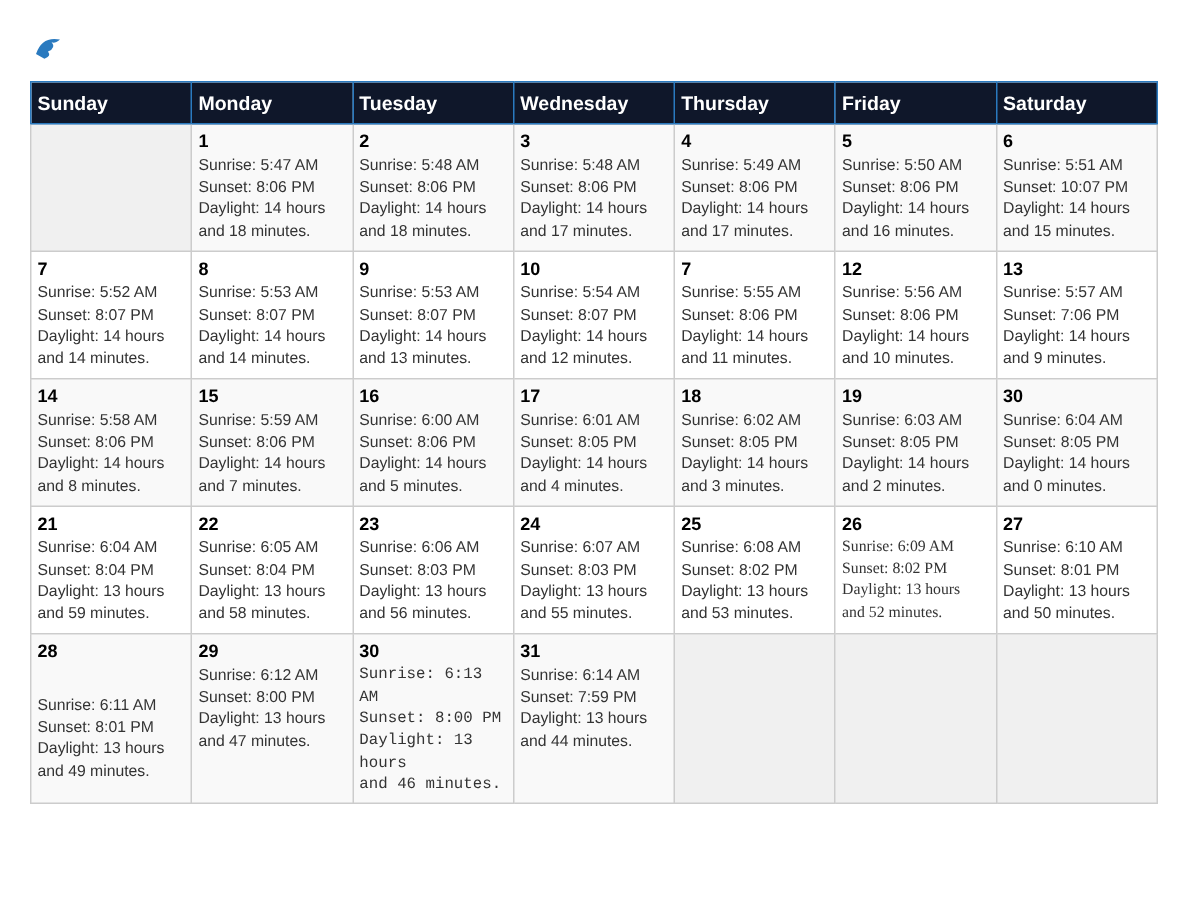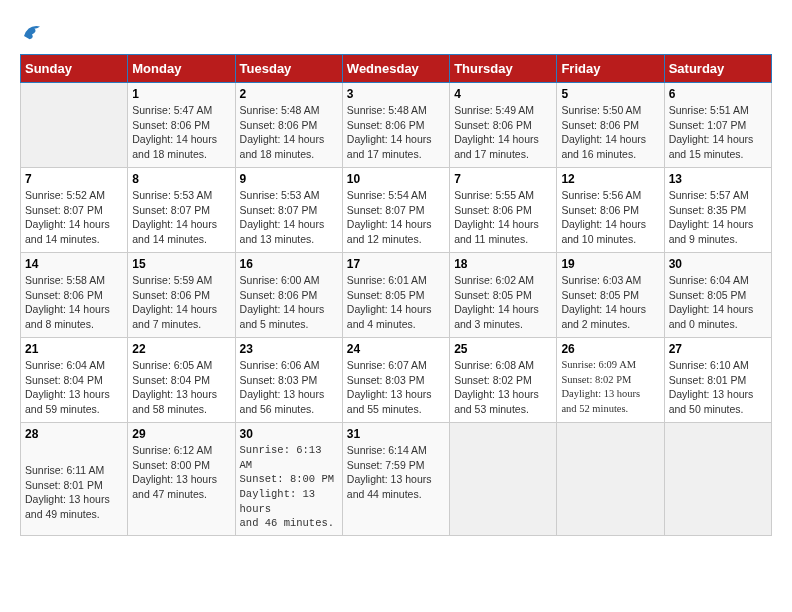--- a/index.html
+++ b/index.html
@@ -43,21 +43,21 @@
     .location {
       font-size: 16px;
       color: #555;
     }
     table {
       width: 100%;
       border-collapse: collapse;
       font-size: 11px;
     }
     thead tr {
-      background-color: #b91c1c;
+      background-color: #0f172a;
       color: #fff;
     }
     thead th {
       padding: 6px 4px;
       text-align: left;
       font-size: 13px;
       font-weight: bold;
       border: 1px solid #2a7abf;
     }
     tbody tr {
@@ -155,21 +155,21 @@
         <td>
           <span class="day-number">5</span>
           <div class="day-info" style="white-space: pre-line;">Sunrise: 5:50 AM
 Sunset: 8:06 PM
 Daylight: 14 hours
 and 16 minutes.</div>
         </td>
         <td>
           <span class="day-number">6</span>
           <div class="day-info" style="white-space: pre-line;">Sunrise: 5:51 AM
-Sunset: 1:07 PM
+Sunset: 10:07 PM
 Daylight: 14 hours
 and 15 minutes.</div>
         </td>
       </tr>
       <tr>
         <td>
           <span class="day-number">7</span>
           <div class="day-info" style="white-space: pre-line;">Sunrise: 5:52 AM
 Sunset: 8:07 PM
 Daylight: 14 hours
@@ -206,21 +206,21 @@
         <td>
           <span class="day-number">12</span>
           <div class="day-info" style="white-space: pre-line;">Sunrise: 5:56 AM
 Sunset: 8:06 PM
 Daylight: 14 hours
 and 10 minutes.</div>
         </td>
         <td>
           <span class="day-number">13</span>
           <div class="day-info" style="white-space: pre-line;">Sunrise: 5:57 AM
-Sunset: 8:35 PM
+Sunset: 7:06 PM
 Daylight: 14 hours
 and 9 minutes.</div>
         </td>
       </tr>
       <tr>
         <td>
           <span class="day-number">14</span>
           <div class="day-info" style="white-space: pre-line;">Sunrise: 5:58 AM
 Sunset: 8:06 PM
 Daylight: 14 hours

